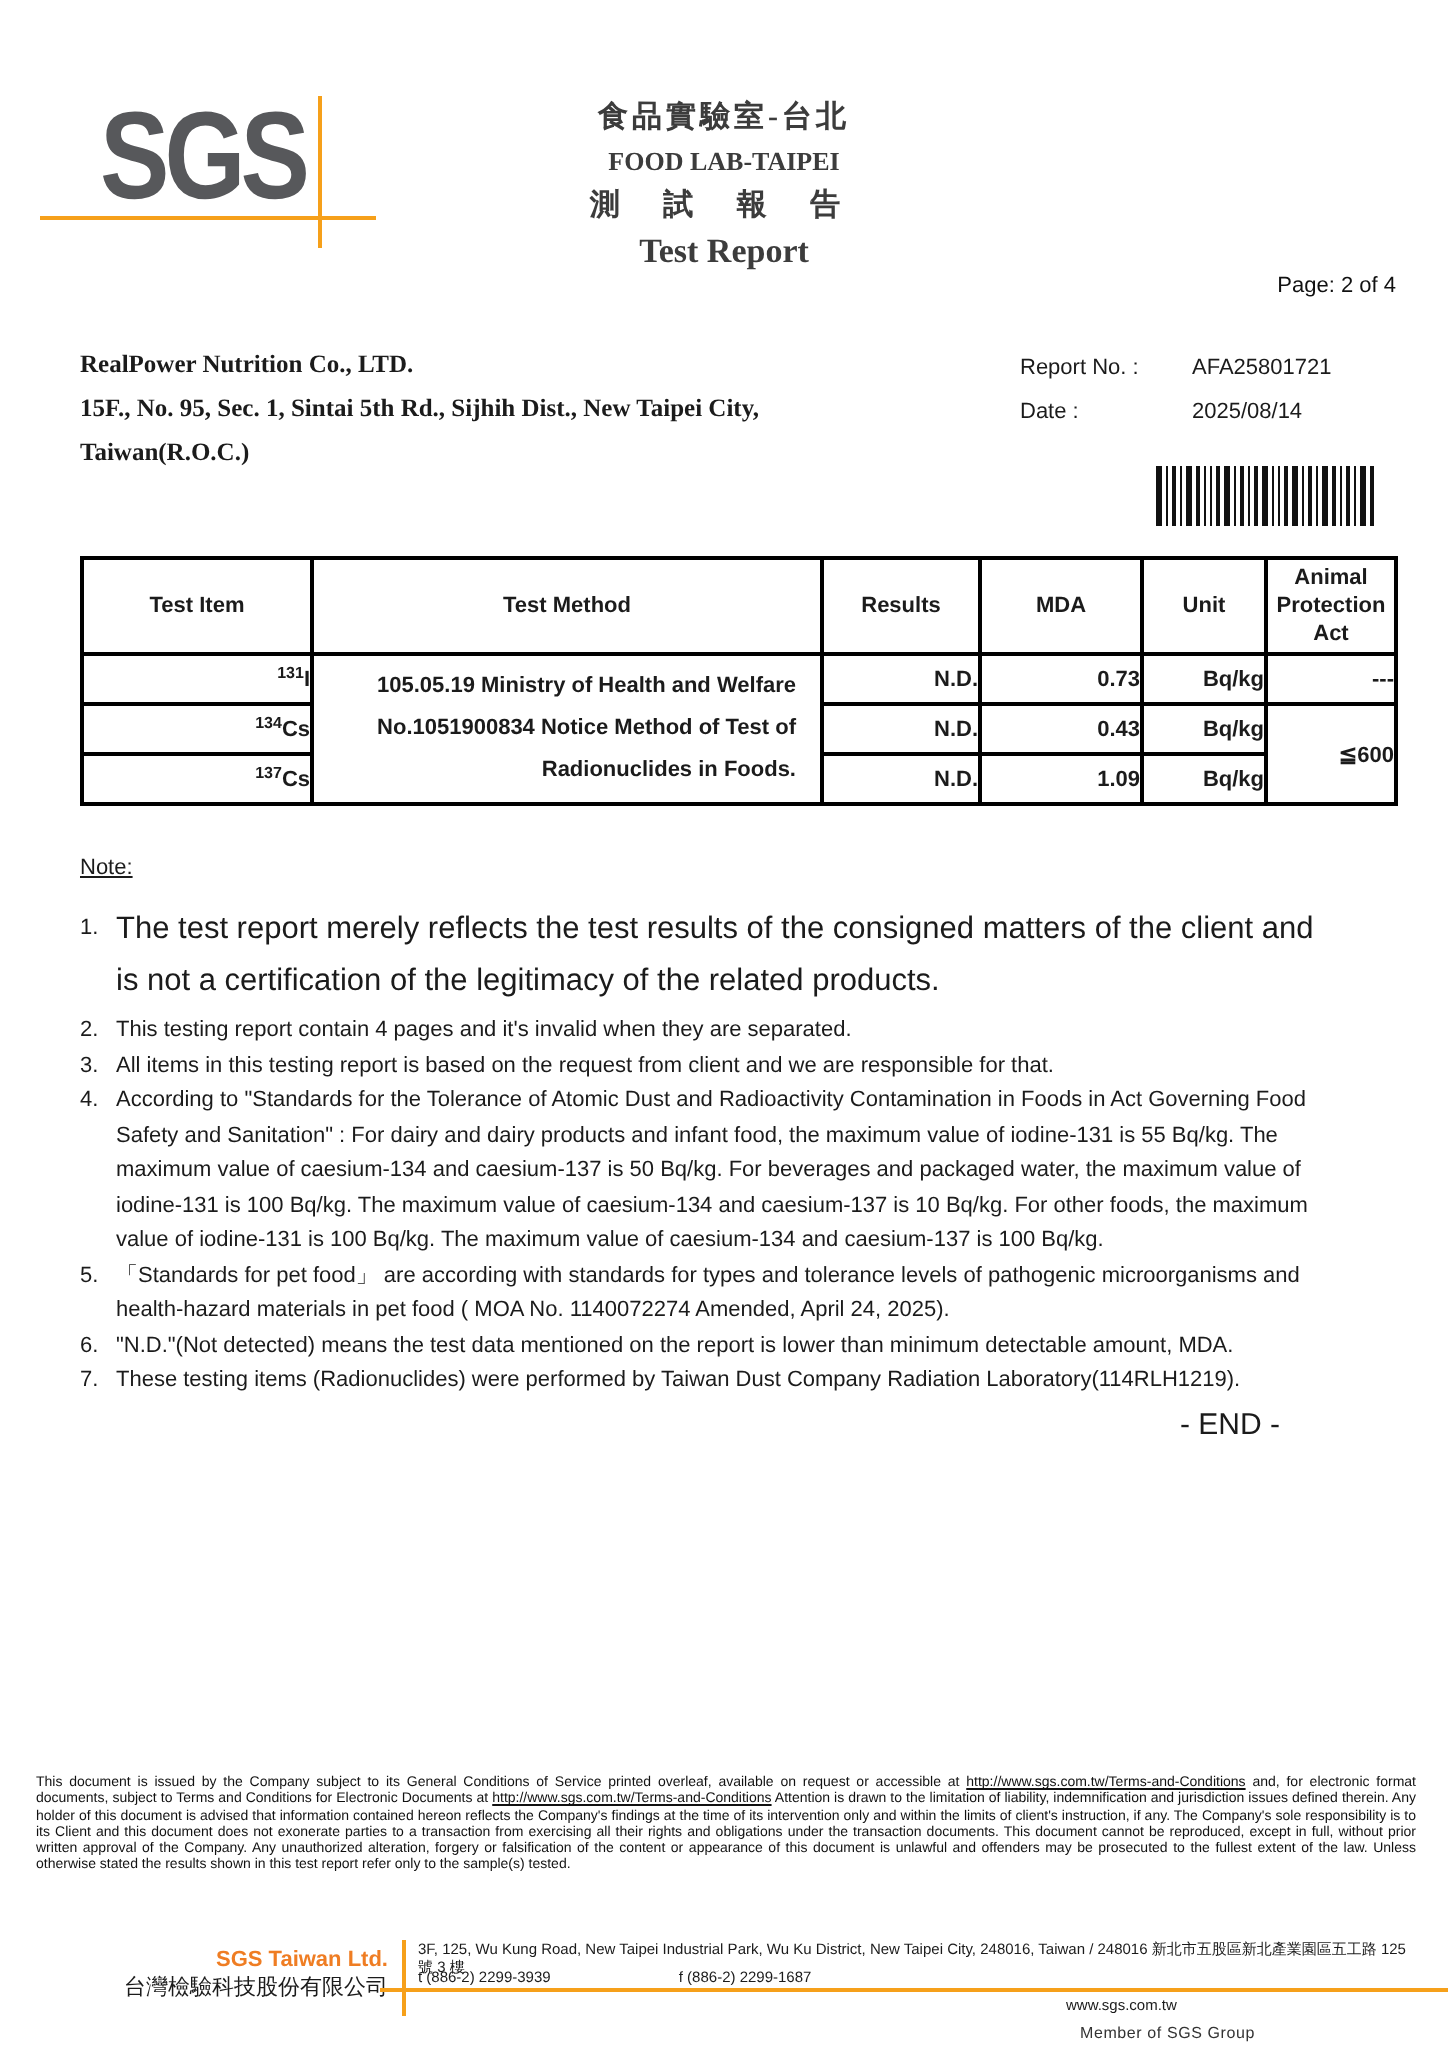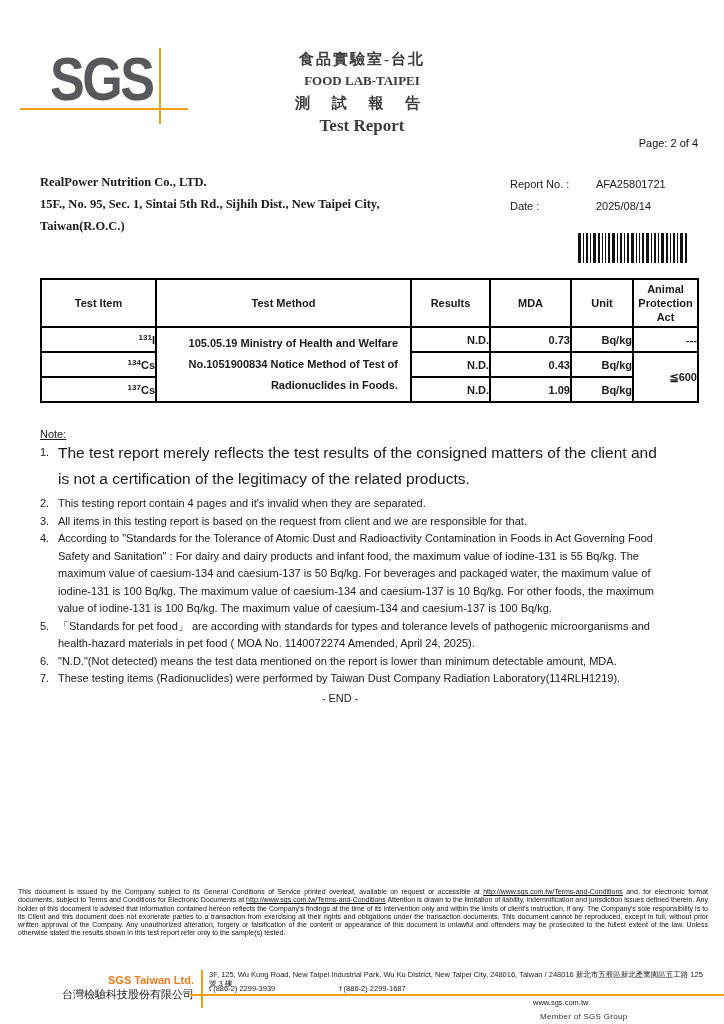--- a/index.html
+++ b/index.html
@@ -35,27 +35,27 @@
   table.results th, table.results td { border:2px solid #000; }
   table.results th { font-weight:bold; text-align:center; vertical-align:middle; height:47px; line-height:14px; padding:2px;border-radius:13px; }
   table.results td { height:25px; text-align:right; vertical-align:middle;font-weight:bold; }
   td.item { text-align:left; padding-left:14px; }
   td.method { text-align:left; vertical-align:top; padding:5px 12px; line-height:21px; }
   .sup { font-size:8px; position:relative; top:-4px; }
   .col-item{width:115px}.col-method{width:255px}.col-res{width:79px}.col-mda{width:81px}.col-unit{width:62px}.col-apa{width:65px}
 
   
   .notes { position:absolute; left:40px; top:428px; width:628px; }
-  .note-label { font-size:11px; margin-bottom:0;text-decoration:underline; }
+  .note-label { font-size:11px; margin-bottom:12px;text-decoration:underline; }
   .note { display:flex; align-items:flex-start; }
   .note .num { width:18px; flex:none; font-size:11px; line-height:17.5px; }
   .note .txt { flex:1; font-size:11px; line-height:17.5px; }
   .note.big .num { line-height:24px; }
   .note.big .txt { font-size:15.5px; line-height:26px; margin-bottom:3px; }
-  .end-marker { text-align:center; font-size:11px; margin-top:4px; width:600px; }
+  .end-marker { text-align:right; font-size:15px; margin-top:4px; width:600px; }
 
   
   .legal { position:absolute; left:18px; top:888px; width:690px; font-size:7px; line-height:8.3px;
            text-align:justify; color:#111; }
   .legal a { color:#111; }
 
   
   .f-company { position:absolute; left:30px; top:974px; width:164px; text-align:right; }
   .f-company .en { color:#EF7D23; font-weight:bold; font-size:11px; line-height:13px; }
   .f-company .zh { font-size:11px; line-height:15px; font-family:"Liberation Serif", serif; }

